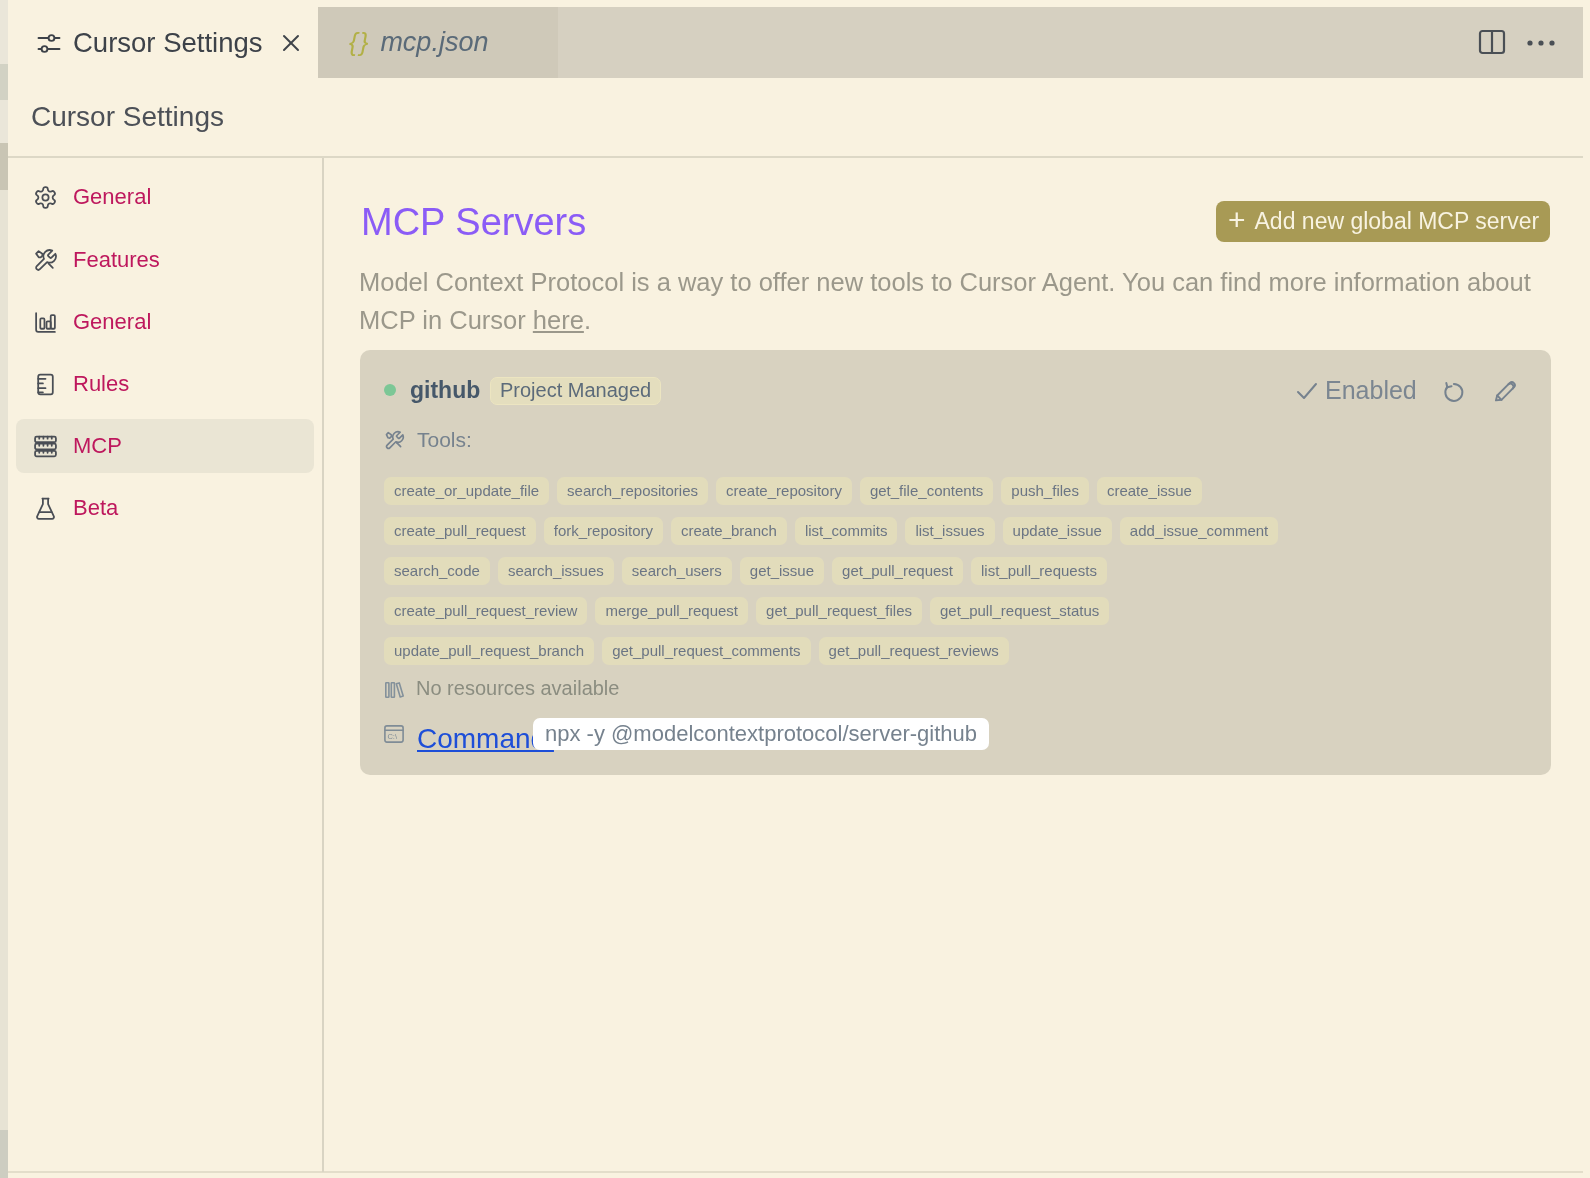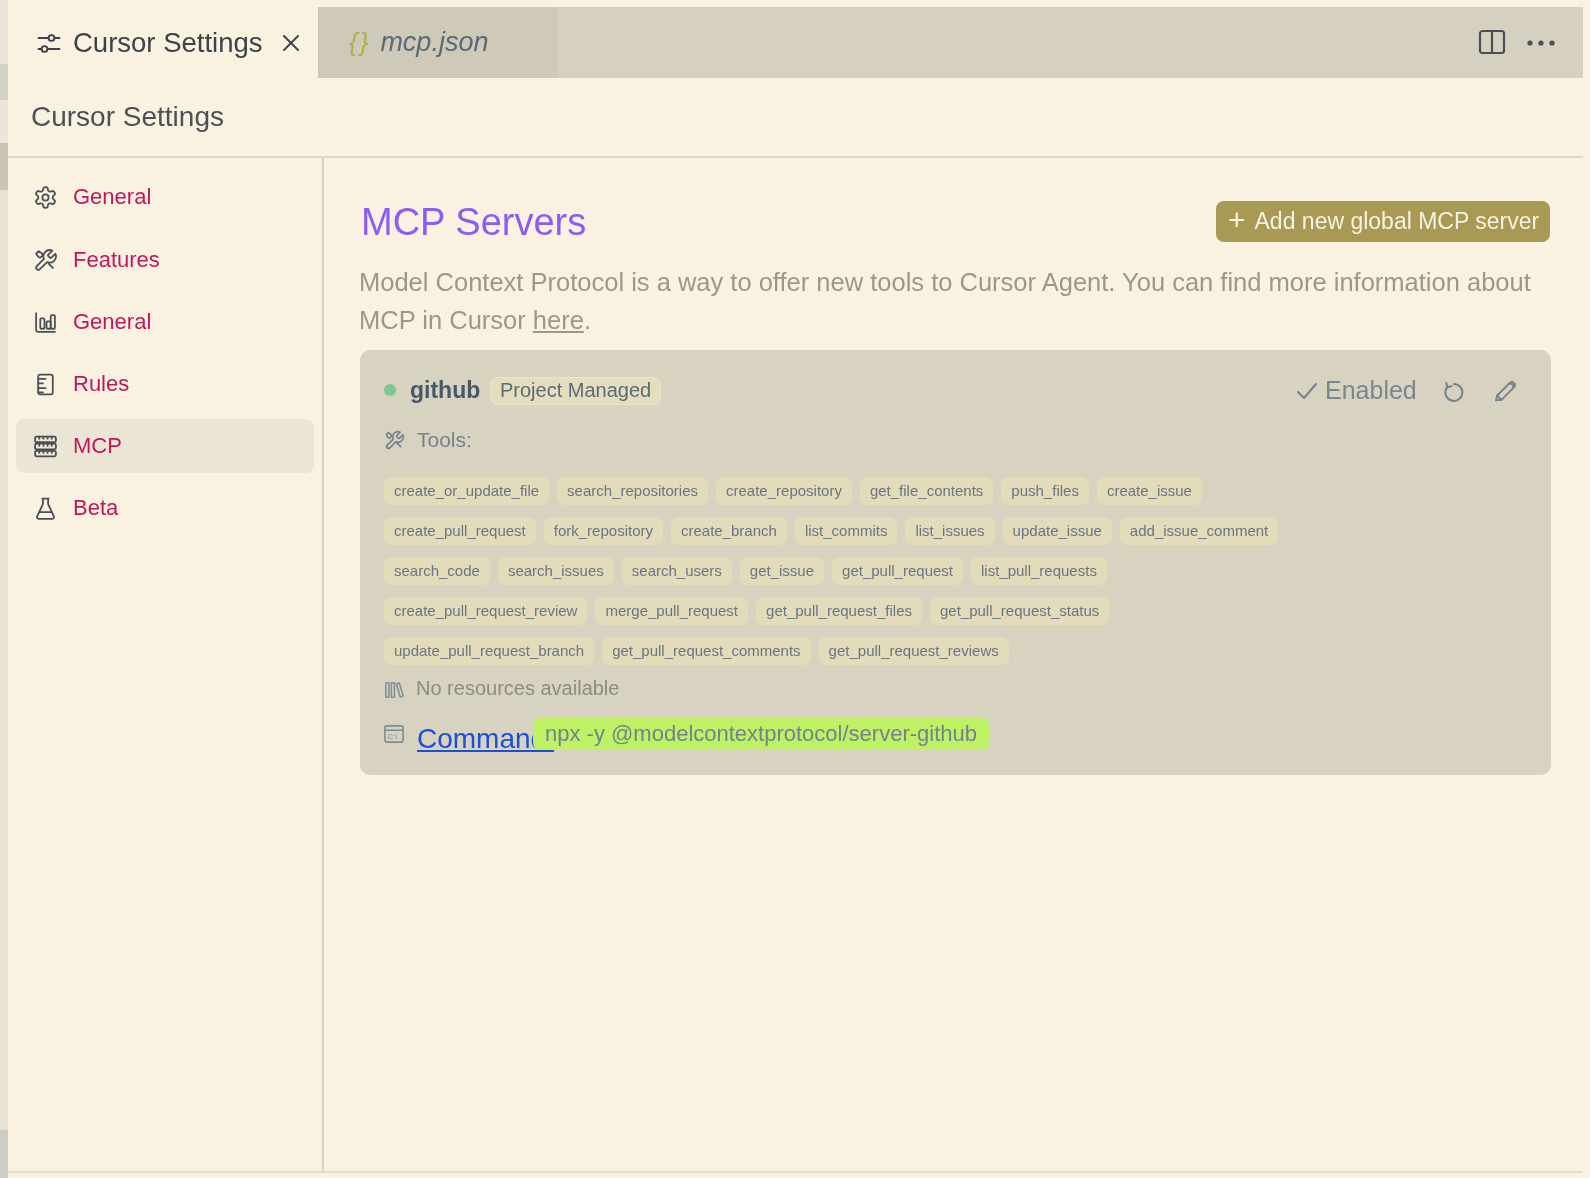--- a/index.html
+++ b/index.html
@@ -48,21 +48,21 @@
   #toolsico { position:absolute; left:384px; top:430px; }
   #toolslbl { position:absolute; left:417px; top:428px; font-size:21px; color:#76828e; }
 
   .prow { position:absolute; left:384px; display:flex; gap:8px; }
   .pill { height:28px; line-height:28px; background:#e2dcbb; border-radius:7px; padding:0 10px; font-size:15px; color:#6b7584; white-space:nowrap; }
 
   #resico { position:absolute; left:385px; top:682px; }
   #reslbl { position:absolute; left:416px; top:677px; font-size:20px; color:#8b8d80; }
   #cmdico { position:absolute; left:384px; top:725px; }
   #cmdlbl { position:absolute; left:417px; top:723px; font-size:28px; color:#1d4ed8;text-decoration:underline; }
-  #cmdpill { position:absolute; left:533px; top:718px; height:32px; line-height:32px; background:#bef264; border-radius:7px; padding:0 12px; font-size:22px; color:#76828e; }
+  #cmdpill { position:absolute; left:533px; top:718px; height:32px; line-height:32px; background:#ffffff; border-radius:7px; padding:0 12px; font-size:22px; color:#76828e; }
 
   
   #splitico { position:absolute; left:1478px; top:29px; }
   #dots { position:absolute; left:1526px; top:39px; }
 </style>
 </head>
 <body>
 
   <div class="strip" style="top:0; height:64px; background:#eae6d9;"></div>
   <div class="strip" style="top:64px; height:36px; background:#d2d2c4;"></div>

